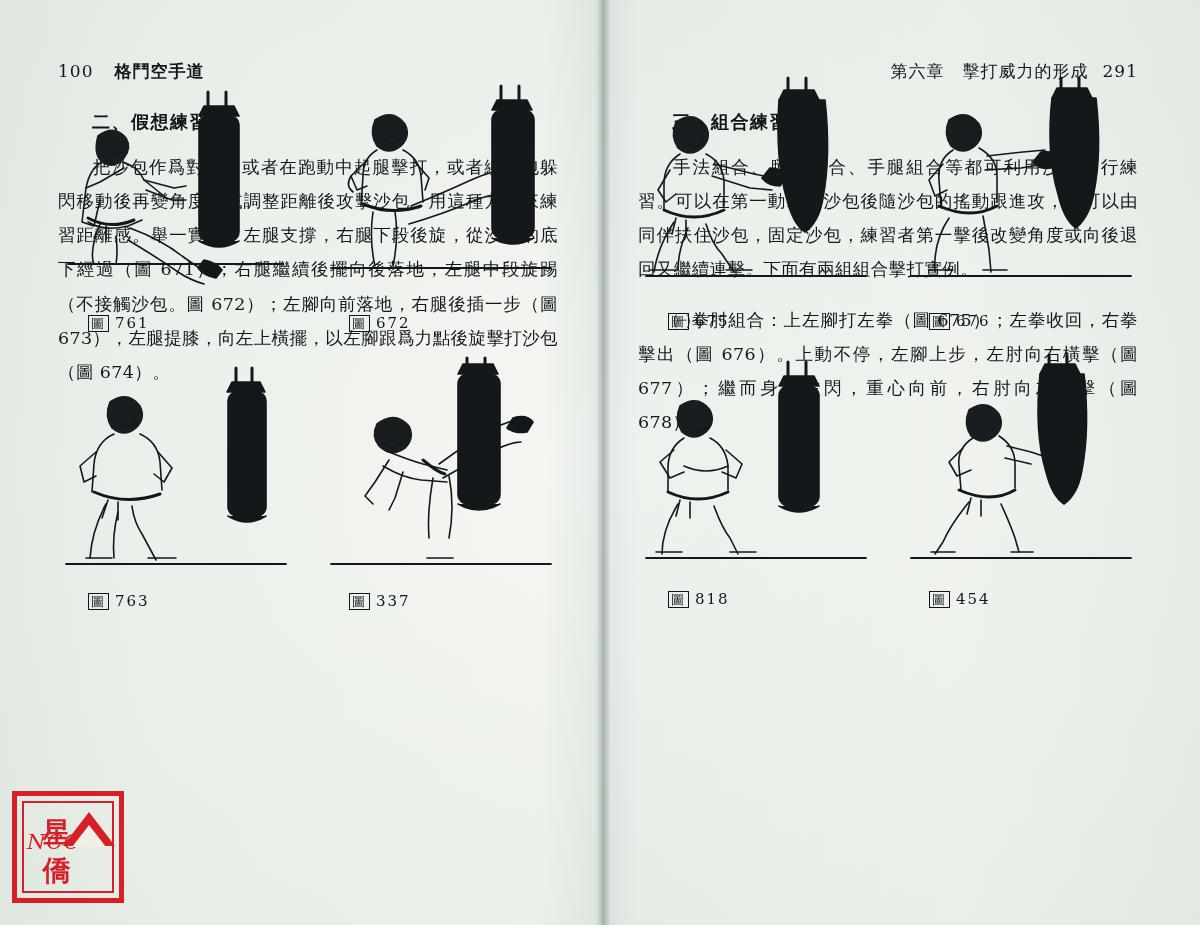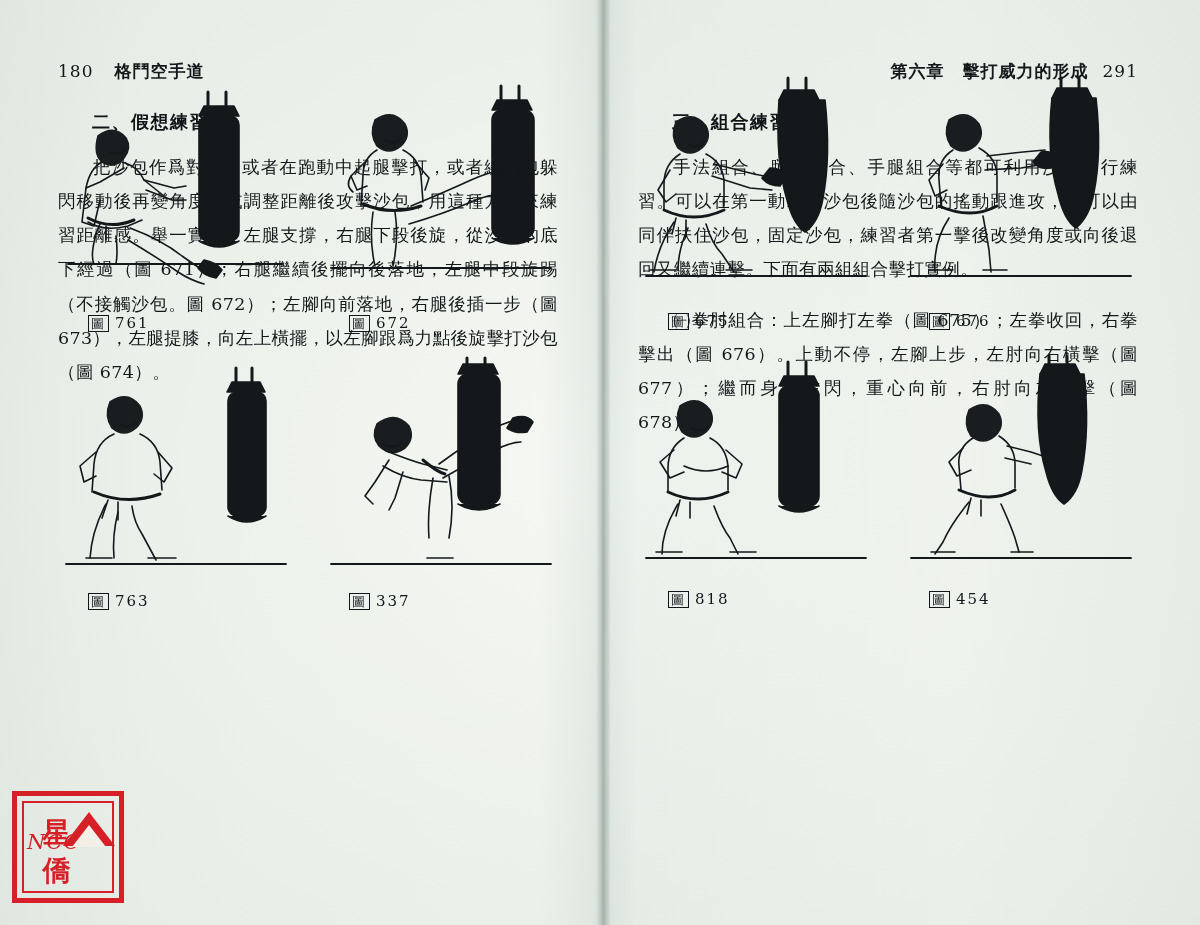--- a/index.html
+++ b/index.html
@@ -47,21 +47,21 @@
     display: flex;
     align-items: baseline;
     font-size: 17px;
     color: #14181a;
     letter-spacing: 1px;
     height: 28px;
   }
   .runhead.right { justify-content: flex-end; }
   .runhead .pgnum { font-size: 17px; }
   .runhead .bookname { margin-left: 21px; font-weight: bold; }
-  .runhead .chapname { font-weight: bold; margin-right: 14px; }
+  .runhead .chapname { font-weight: normal; margin-right: 14px; }
 
   .sect-title {
     margin-top: 22px;
     font-size: 18px;
     font-weight: bold;
     color: #0f1416;
     letter-spacing: 1.5px;
     padding-left: 34px;
   }
   .para {
@@ -173,21 +173,21 @@
   }
 </style>
 </head>
 <body>
 
 <div class="page">
   <div class="gutter"></div>
 
   <div class="col col-left">
     <div class="runhead">
-      <span class="pgnum">180</span>
+      <span class="pgnum">100</span>
       <span class="bookname">格鬥空手道</span>
     </div>
 
     <div class="sect-title">二、假想練習</div>
 
     <div class="para">把沙包作爲對手，或者在跑動中起腿擊打，或者繞沙包躲閃移動後再變角度，或調整距離後攻擊沙包，用這種方式來練習距離感。舉一實例：左腿支撐，右腿下段後旋，從沙包的底下經過（圖 671）；右腿繼續後擺向後落地，左腿中段旋踢（不接觸沙包。圖 672）；左腳向前落地，右腿後插一步（圖 673），左腿提膝，向左上橫擺，以左腳跟爲力點後旋擊打沙包（圖 674）。</div>
 
     <div class="figs" style="top:0;">
 
       <div class="fig-row" style="margin-top:18px;">

